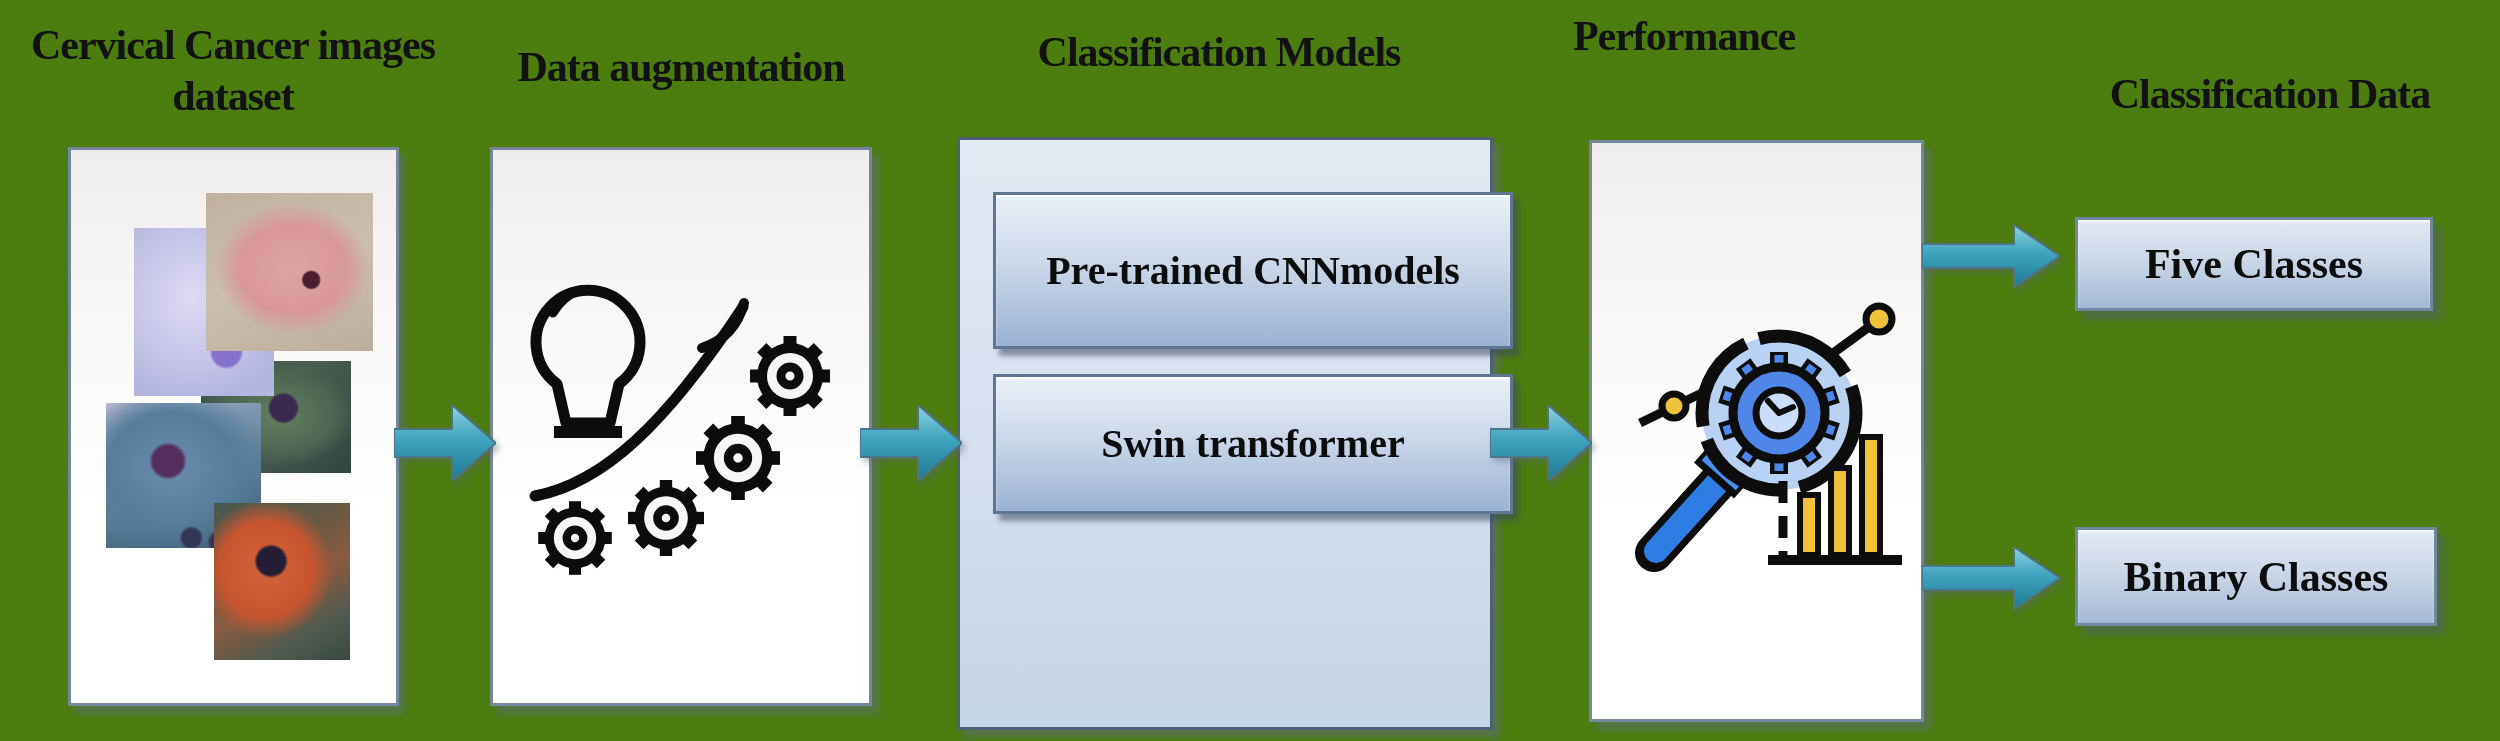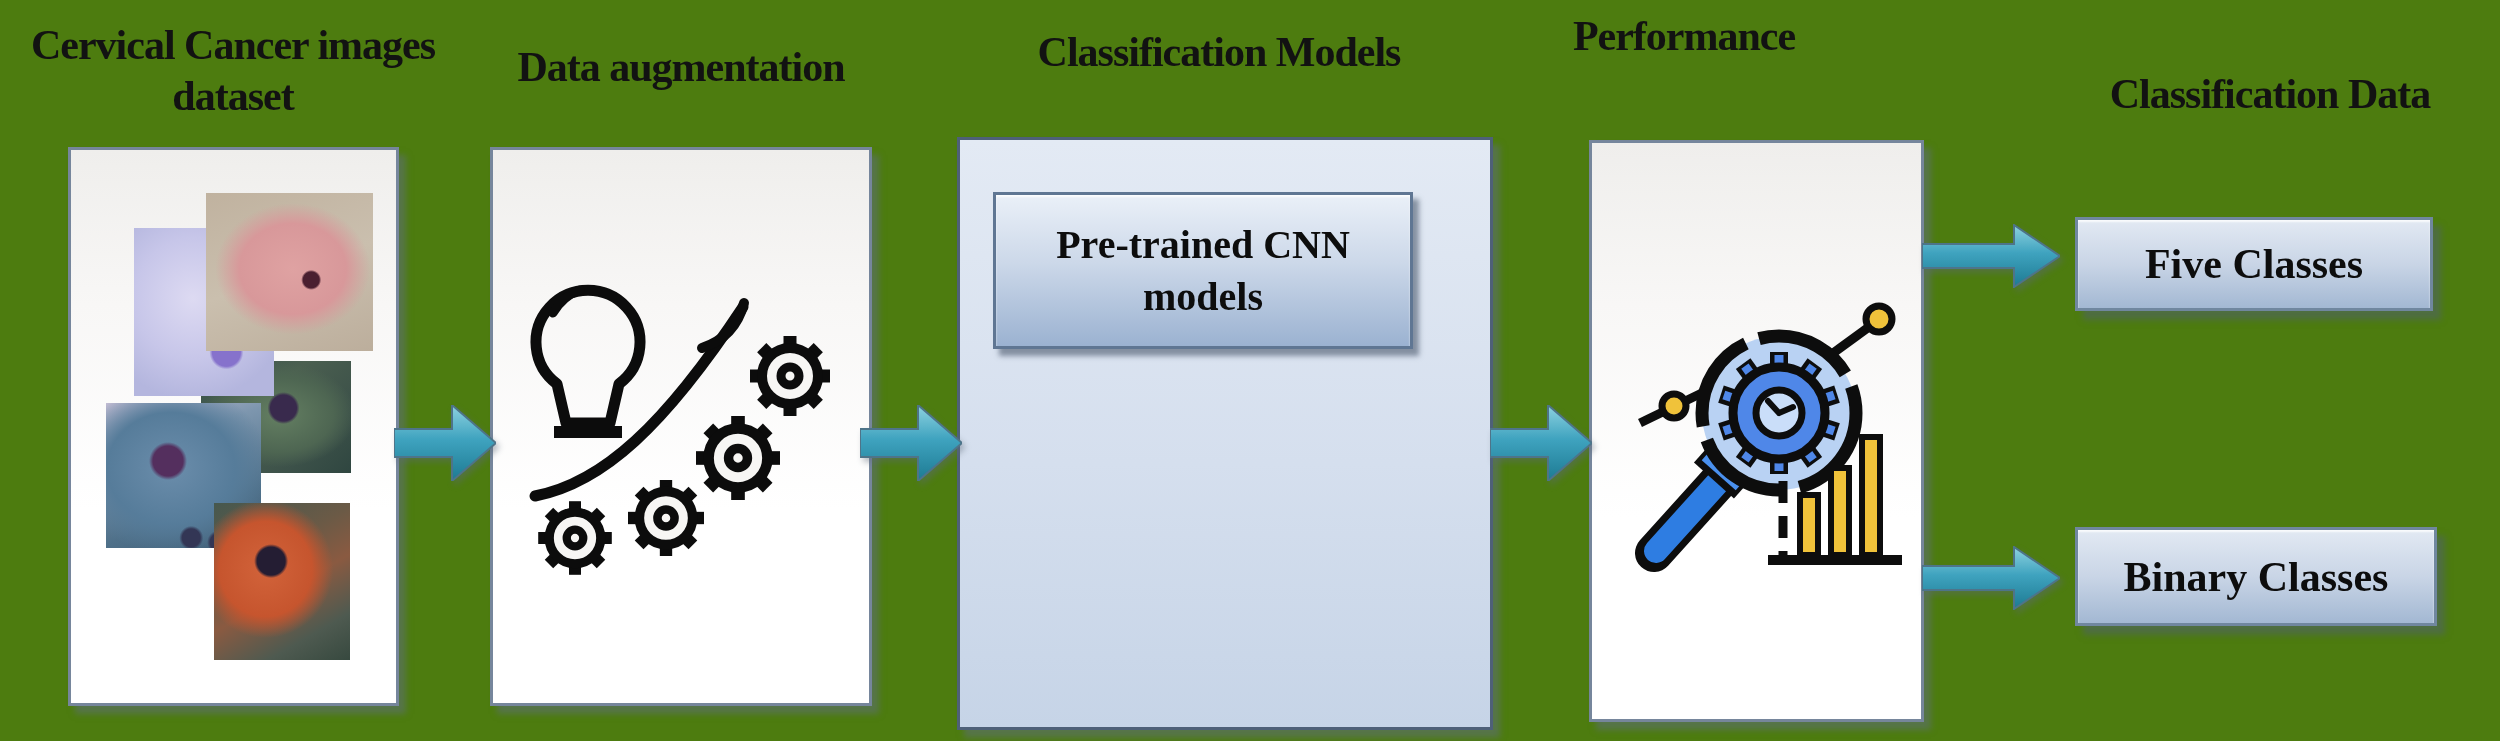--- a/index.html
+++ b/index.html
@@ -43,24 +43,24 @@
   #cell-orange{left:143px;top:353px;width:136px;height:157px;z-index:4;background:
     radial-gradient(circle 17px at 42% 37%, #241d33 0 14px, rgba(36,29,51,0) 17px),
     radial-gradient(ellipse 62% 55% at 38% 42%, #d2633a 0%, #c6552e 55%, rgba(198,85,46,0) 80%),
     linear-gradient(150deg,#46584e 0%,#6b5a46 35%,#8a5a41 55%,#4e5a50 80%,#37493f 100%);}
   #cell-pink{left:135px;top:43px;width:167px;height:158px;z-index:5;background:
     radial-gradient(circle 10px at 63% 55%, #4a1f30 0 8px, rgba(74,31,48,0) 10px),
     radial-gradient(ellipse 58% 52% at 52% 48%, #dfa2a2 0%, #d8989a 55%, rgba(216,152,154,0) 80%),
     linear-gradient(160deg,#c0b29f 0%,#cabfae 50%,#bcae9c 100%);}
 
   
-  .model-btn{position:absolute;left:33px;width:420px;border:3px solid #5f7693;box-sizing:border-box;
+  .model-btn{position:absolute;left:33px;width:520px;border:3px solid #5f7693;box-sizing:border-box;
     background:linear-gradient(180deg,var(--button-top,#eaf0f8) 0%,#ccd8e9 45%,var(--button-bottom,#9bb2d1) 100%);
     box-shadow:6px 7px 5px rgba(60,75,95,0.55), inset 0 2px 2px rgba(255,255,255,0.8);
-    display:flex;flex-direction:column;align-items:center;justify-content:center;text-align:center;
+    display:flex;flex-direction:row;align-items:center;justify-content:center;text-align:center;
     font-weight:bold;font-size:40px;line-height:52px;color:#0d0d0d;}
   #btn-cnn{top:52px;height:157px;}
   #btn-swin{top:234px;height:140px;}
   #btn-garf{top:418px;height:130px;}
 
   
   .case-btn{position:absolute;border:3px solid #70879f;box-sizing:border-box;
     background:linear-gradient(180deg,#e2e9f3 0%,#c9d5e6 50%,#a3b8d3 100%);
     box-shadow:8px 9px 6px rgba(80,95,115,0.5), inset 0 2px 2px rgba(255,255,255,0.8);
     display:flex;align-items:center;justify-content:center;text-align:left;
@@ -128,20 +128,23 @@
       <use href="#gearsym" transform="translate(245,308) scale(1.05)"></use>
       <use href="#gearsym" transform="translate(173,368) scale(0.95)"></use>
       <use href="#gearsym" transform="translate(82,388) scale(0.92)"></use>
     </svg>
   </div>
 
   <div class="panel" id="panel-models">
     <div class="model-btn" id="btn-cnn">
       <span>Pre-trained CNN</span>
       <span>models</span>
+    </div>
+    <div class="model-btn" id="btn-swin">
+      <span>Swin transformer</span>
     </div>
   </div>
 
   <div class="panel" id="panel-eval">
     <svg class="panel-icon" width="329" height="576" viewBox="0 0 329 576">
 
       <g>
         <line x1="233" y1="216" x2="281" y2="181" stroke="#0d0d0d" stroke-width="9"></line>
         <circle cx="287" cy="176" r="13" fill="var(--icon-yellow,#f0c23a)" stroke="#0d0d0d" stroke-width="7"></circle>
         <line x1="116" y1="247" x2="48" y2="280" stroke="#0d0d0d" stroke-width="9"></line>

